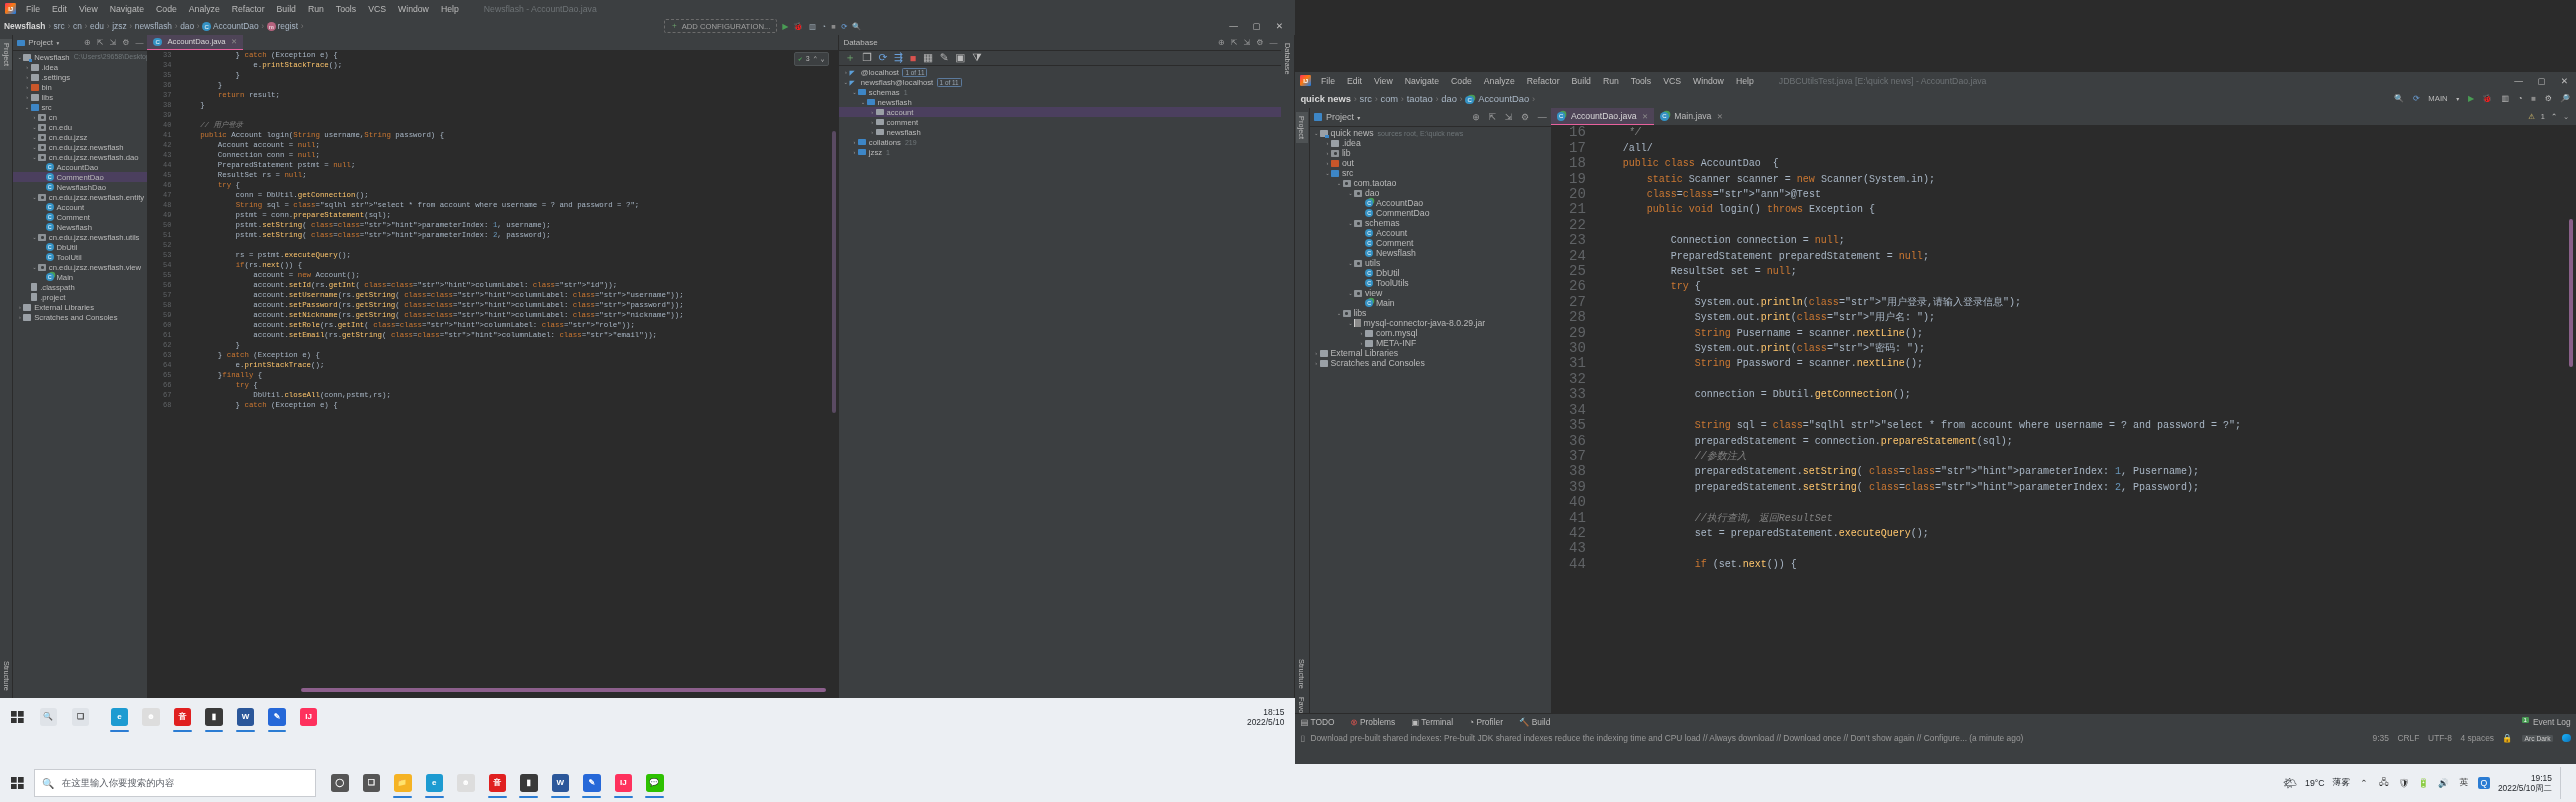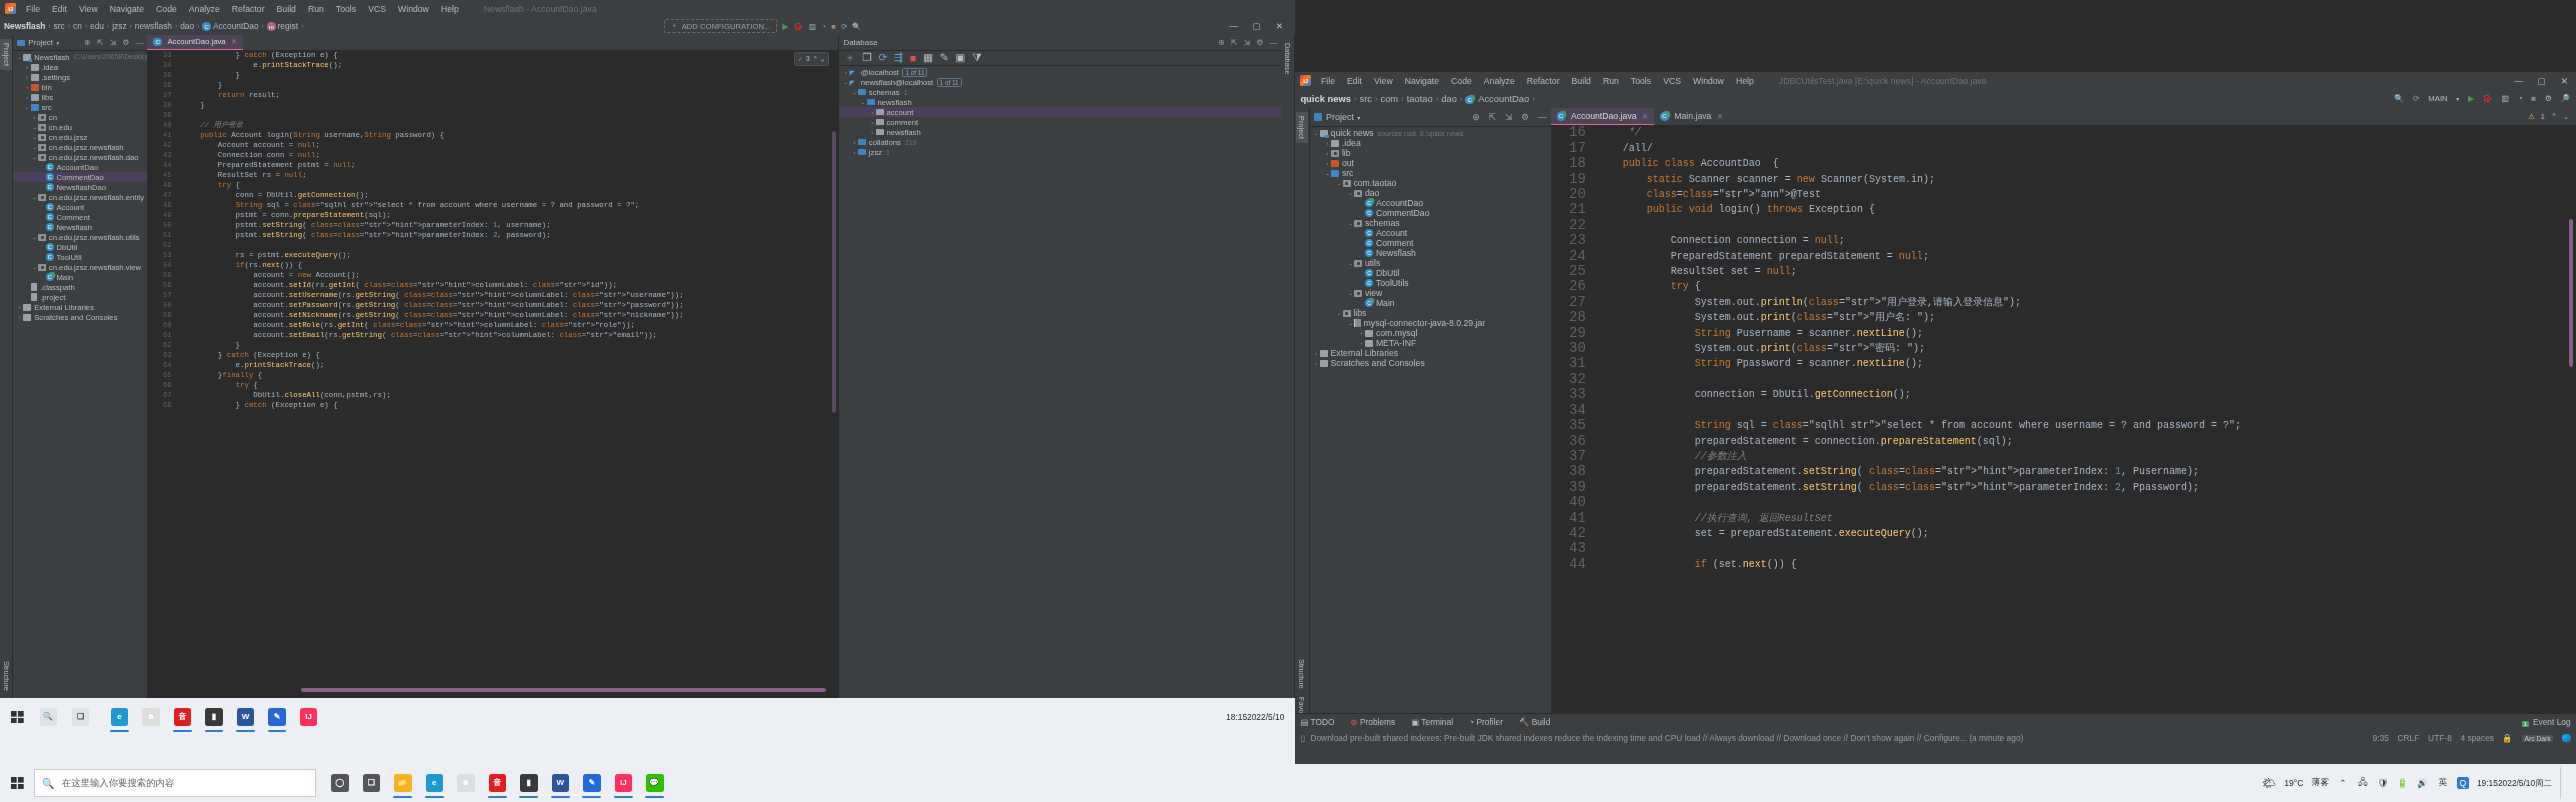--- a/index.html
+++ b/index.html
@@ -93,21 +93,21 @@
 
   
   .dbtoolbar{display:flex;align-items:center;height:14.8px;gap:6.7px;padding:0 5.4px;
     border-bottom:0.7px solid #2b2b2b;}
   .chip{border:0.7px solid #5c7a9c;border-radius:1.3px;font-size:6.4px;padding:0 2px;color:#9aa6b2;
     margin-left:3.4px;}
 
   
   .tw { display:flex;align-items:center;height:13.4px;background:#3c3f41;font-size:7.4px;
     color:#bbb; padding:0 5.4px; gap:12px; border-top:0.7px solid #2b2b2b;}
-  .tw .right { margin-left:auto; display:flex; align-items:flex-end; gap:4px;}
+  .tw .right { margin-left:auto; display:flex; align-items:flex-start; gap:4px;}
   .evt { background:#499c54; color:#fff; font-size:6px;border-radius:1.3px;padding:0 2px;}
   .statusbar{display:flex;align-items:center;height:13.4px;background:#3c3f41;font-size:7.4px;
     color:#9a9a9a;padding:0 5.4px;gap:5.4px;}
   .statusbar .right{margin-left:auto;display:flex;align-items:center;gap:8.7px;}
   .theme-pill{background:#4e5254;border-radius:1.3px;padding:0 2.7px;font-size:6.7px;color:#cfcfcf;}
   .avatar{width:8.7px;height:8.7px;border-radius:50%;
     background:linear-gradient(135deg,#19b5fe,#0d73b8);}
 
   
   .taskbar{position:absolute;left:0;bottom:0;width:2576px;height:38px;
@@ -125,21 +125,21 @@
   .tapp{width:29.5px;height:32px;display:flex;align-items:center;justify-content:center;
     position:relative;}
   .tapp .g{width:17.4px;height:17.4px;border-radius:2.7px;display:flex;align-items:center;
     justify-content:center;font-size:8px;color:#fff;font-weight:bold;}
   .tapp.open:after{content:"";position:absolute;bottom:0.7px;left:5.4px;right:5.4px;height:2px;
     background:#2b7cd3;border-radius:1.3px;}
   .tray{margin-left:auto;display:flex;align-items:center;gap:8px;padding-right:6.7px;
     font-size:8.7px;color:#1f2328;}
   .trayico{width:12px;height:12px;display:flex;align-items:center;justify-content:center;
     font-size:8.7px;color:#333;}
-  .clock{display:flex;flex-direction:row;align-items:flex-end;font-size:8.4px;
+  .clock{display:flex;flex-direction:column;align-items:flex-end;font-size:8.4px;
     line-height:10px;color:#1f2328;}
   .showdesk{width:5.4px;height:32px;border-left:0.7px solid #c8ccd2;}
 </style>
 </head>
 <body>
 
 <div class="screen">
 
   <div class="ide" style="left:0;top:0;width:1295px;height:765px;">
 

